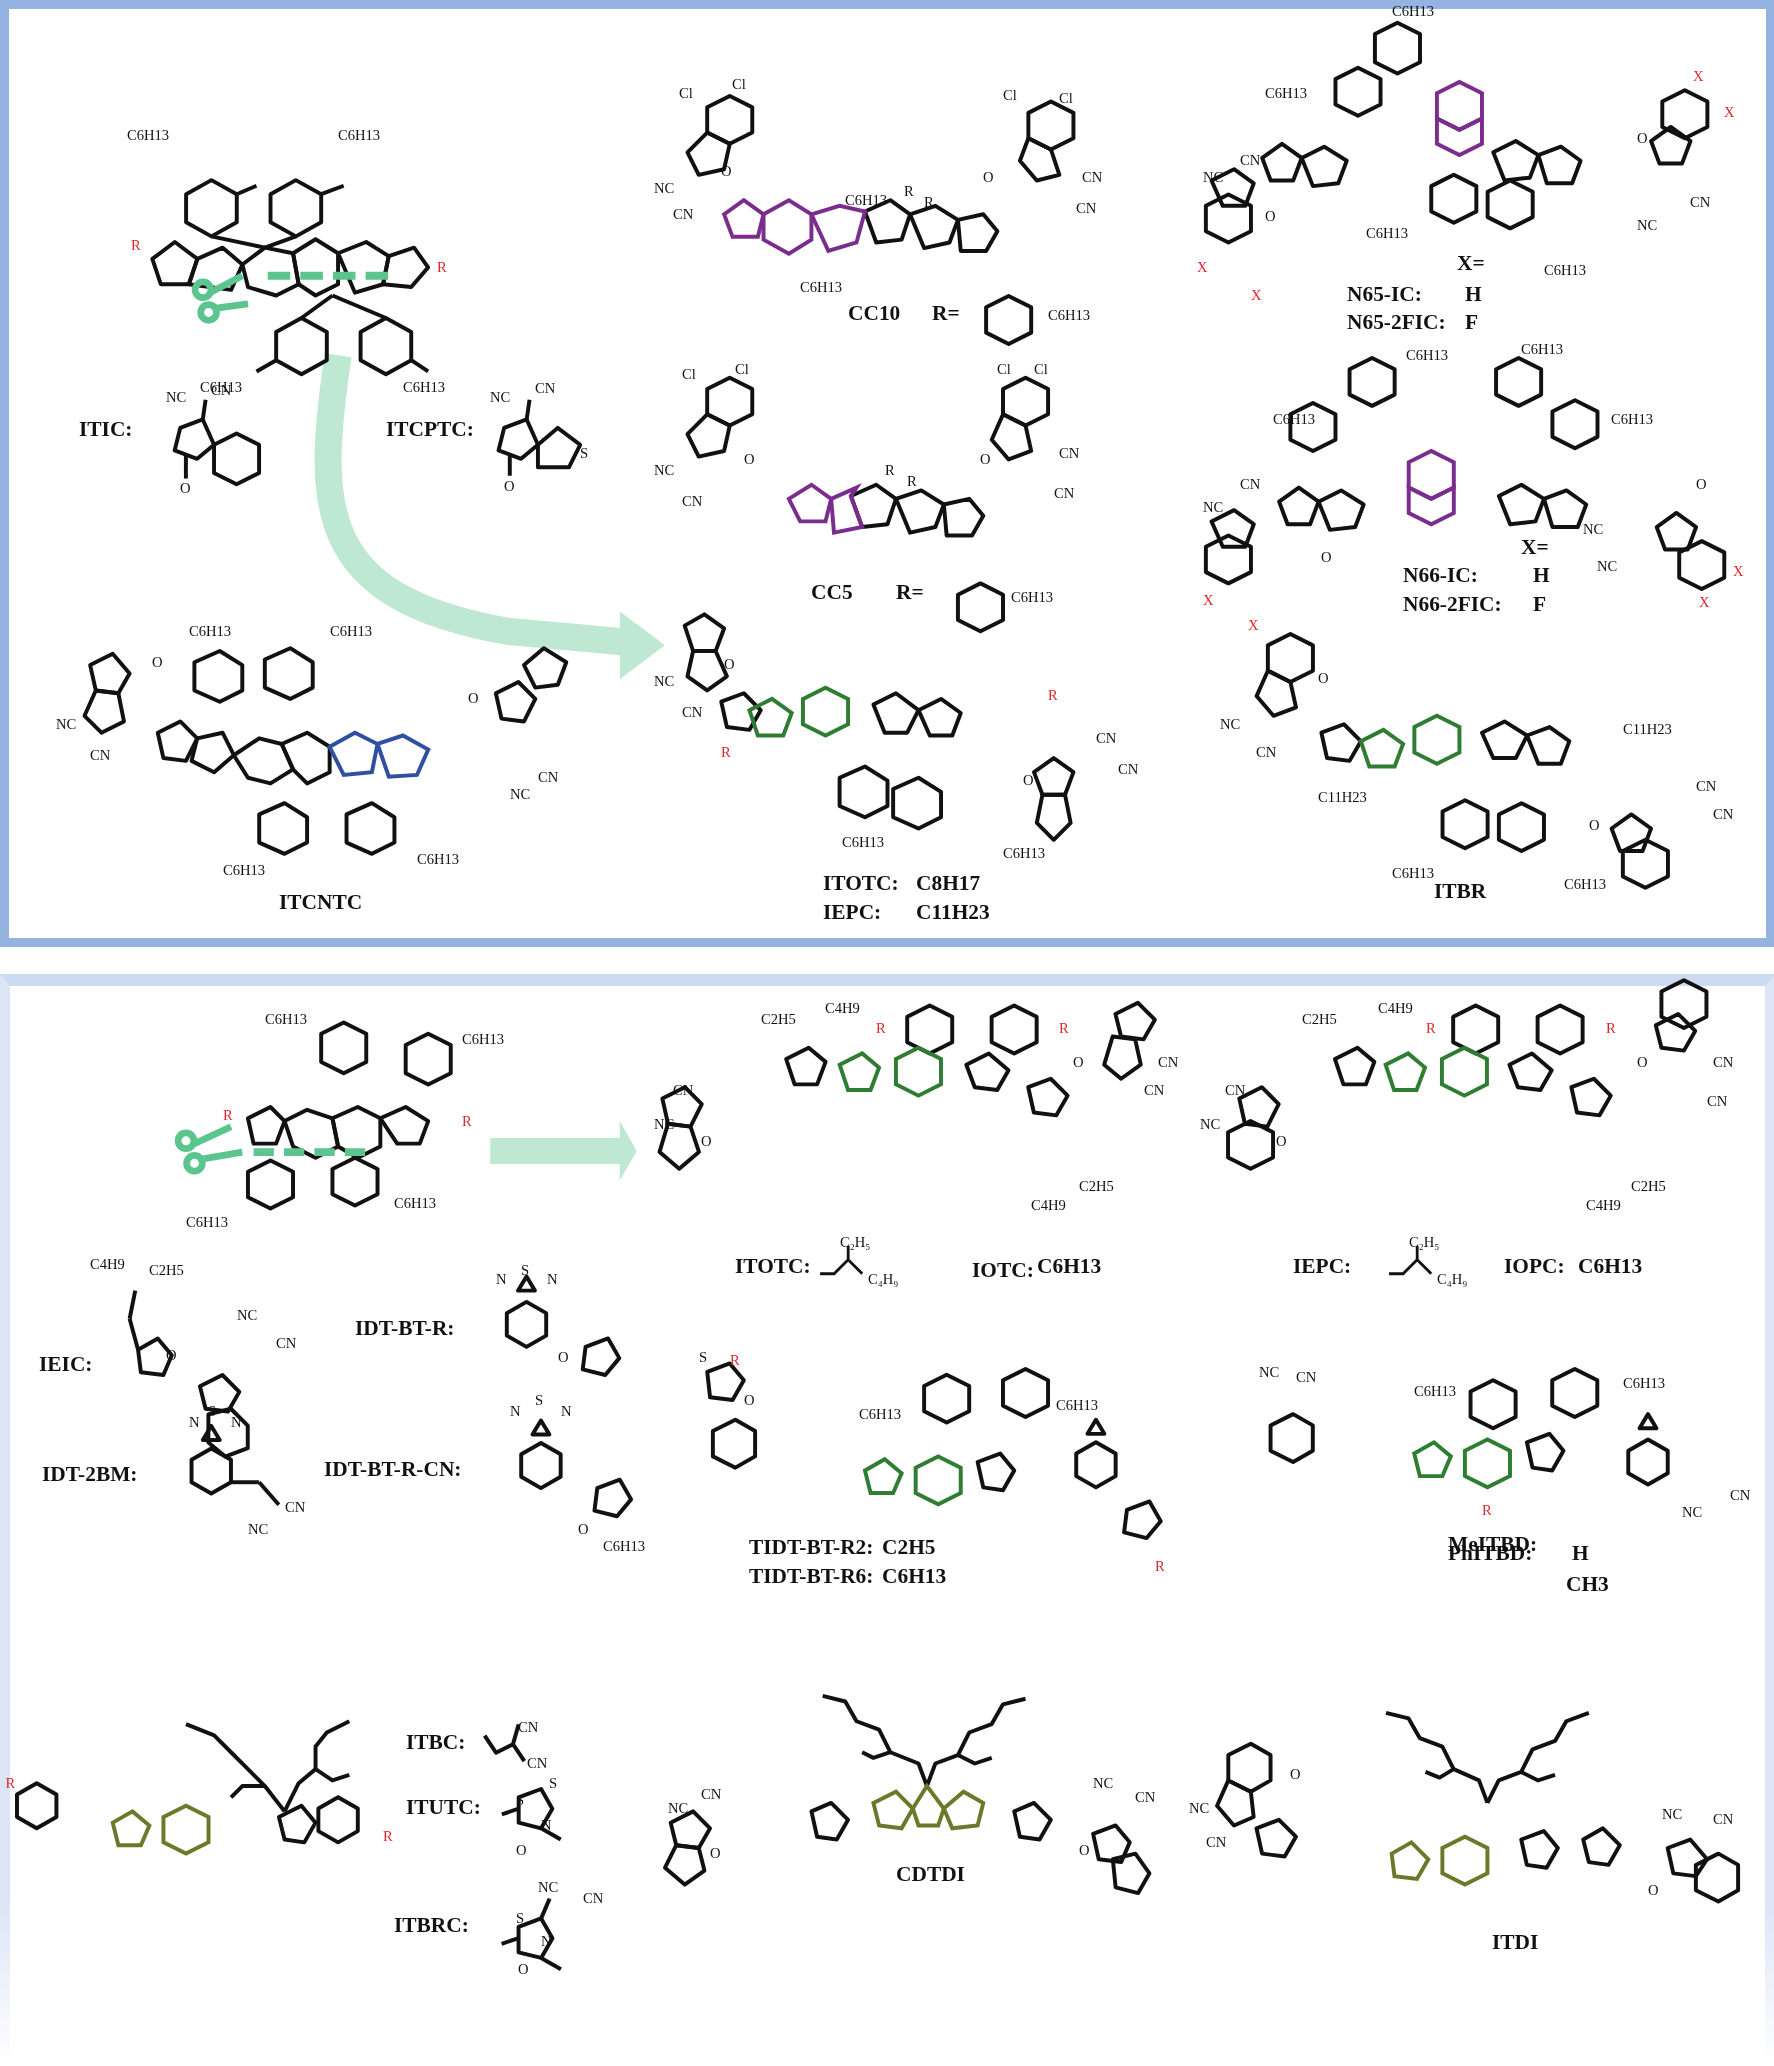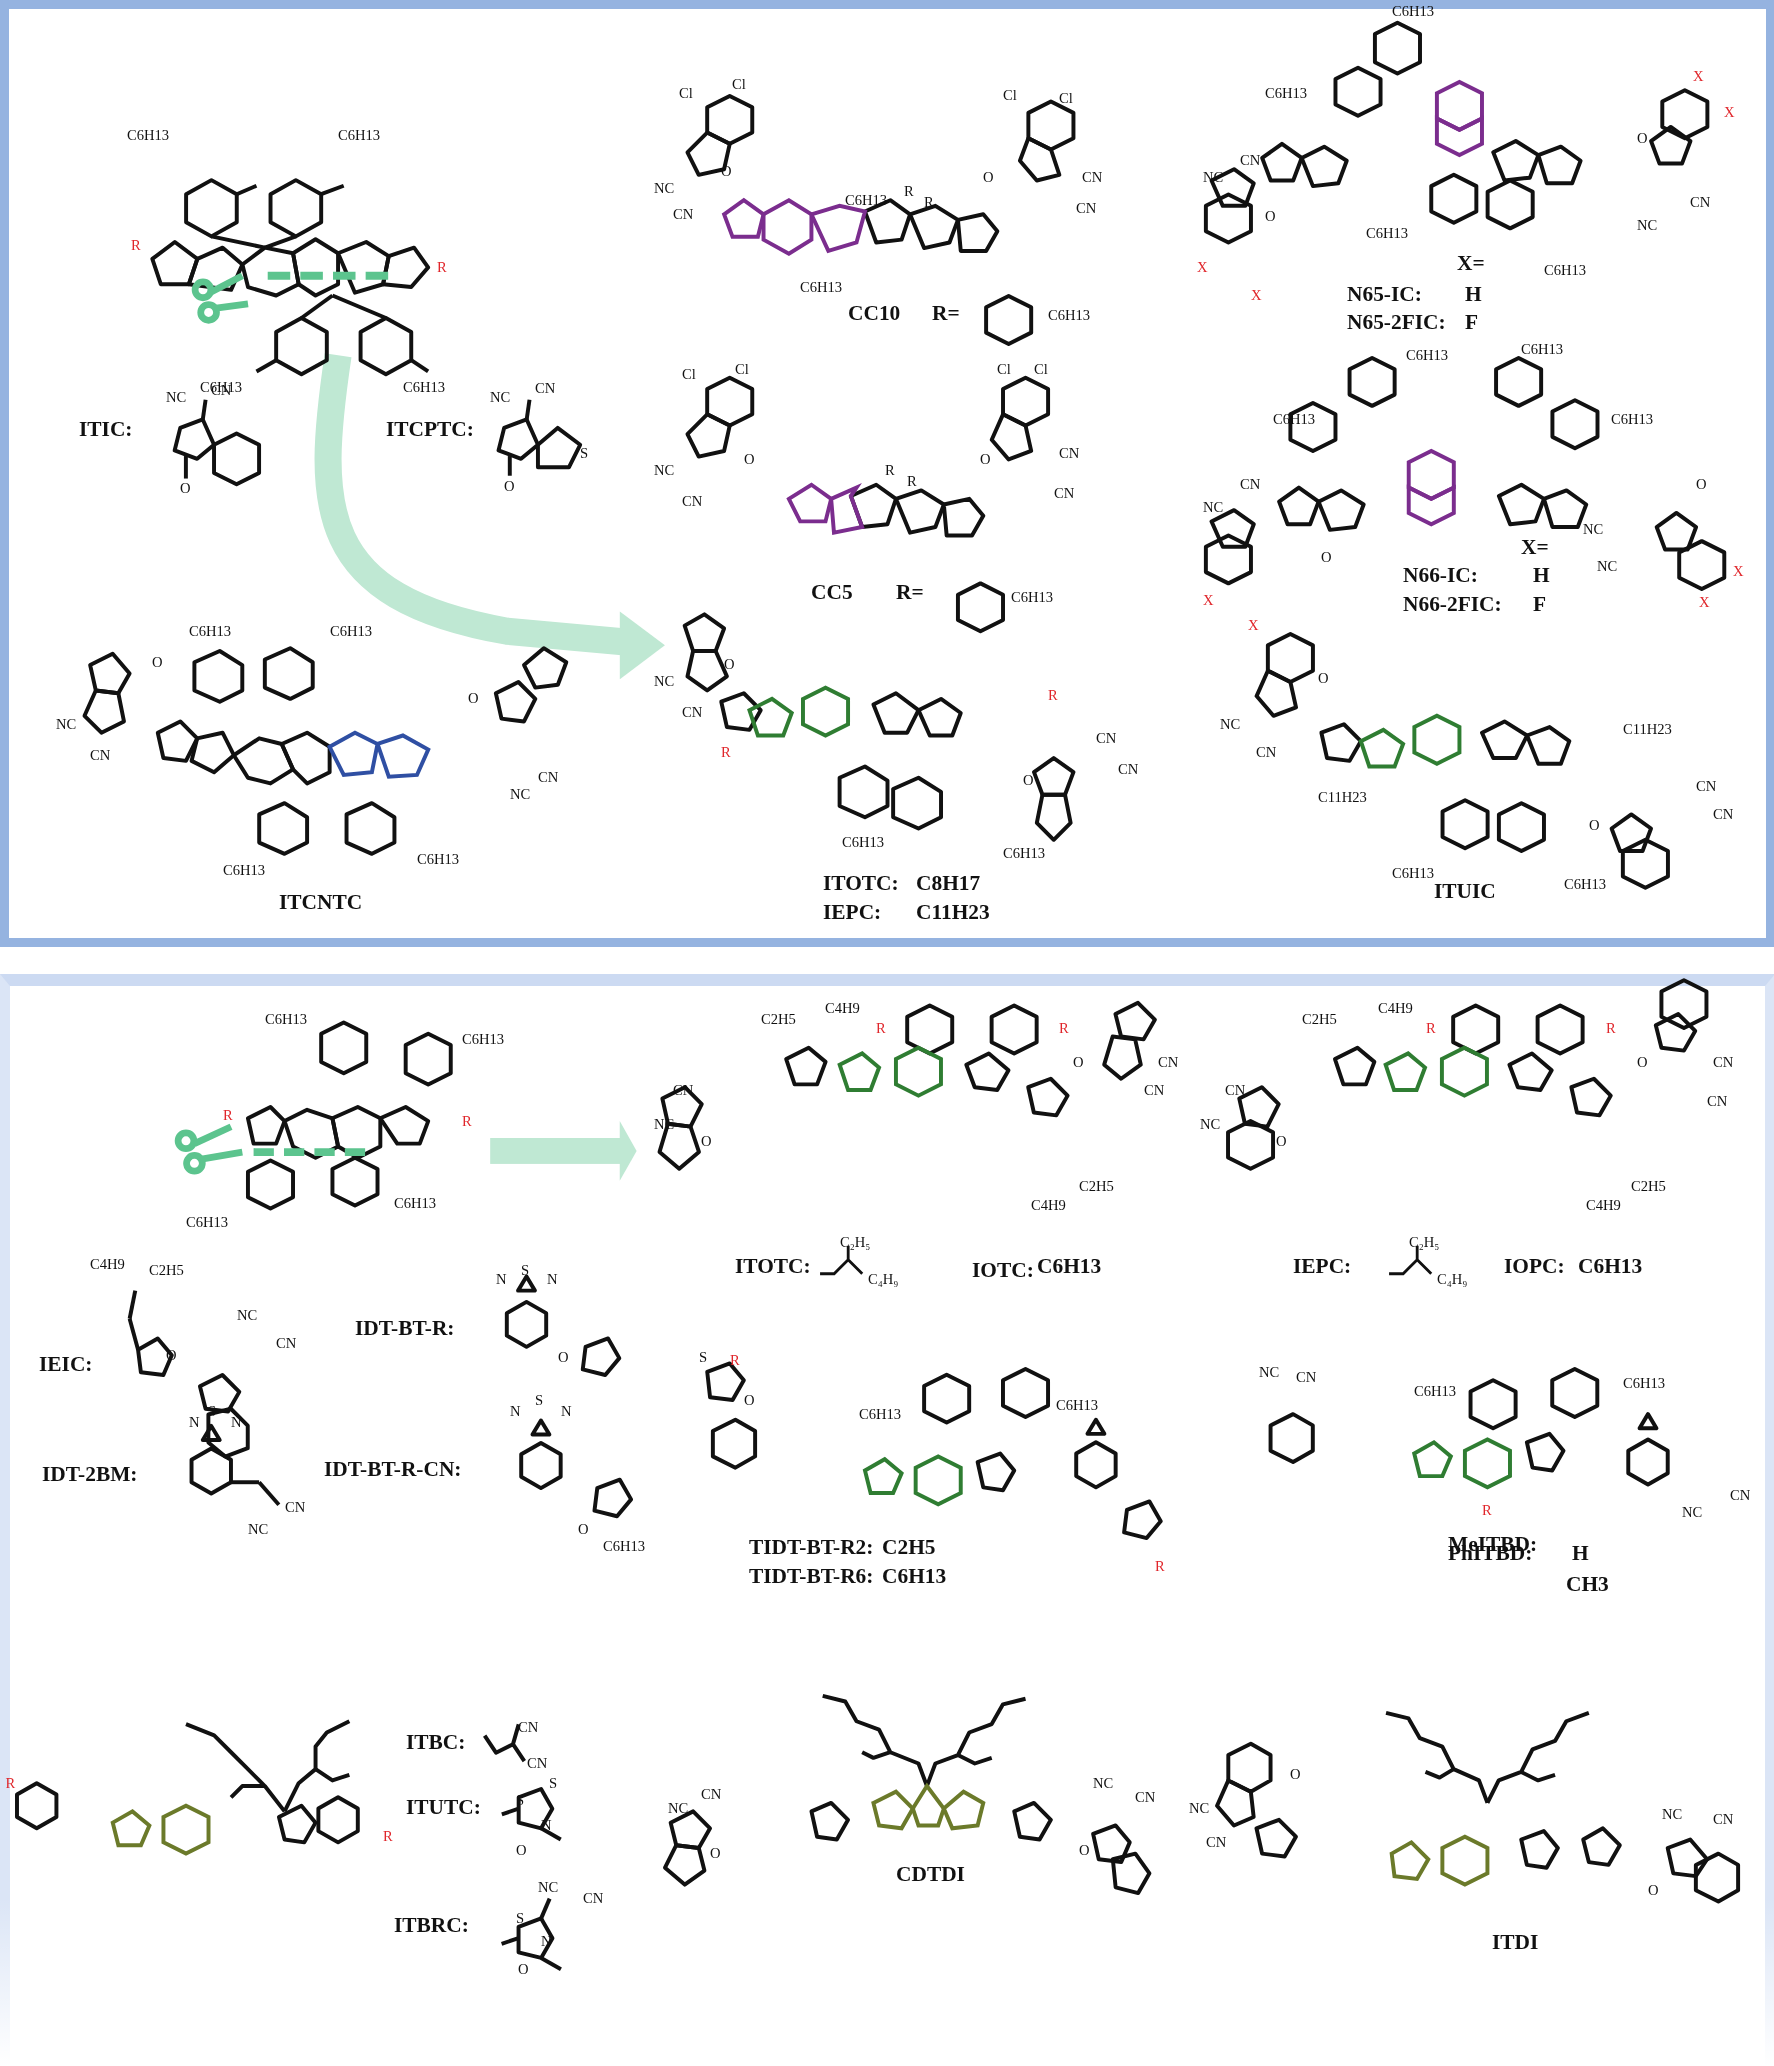--- a/index.html
+++ b/index.html
@@ -343,21 +343,21 @@
   <span class="sub" style="left:1318px;top:670px">O</span>
   <span class="sub" style="left:1220px;top:716px">NC</span>
   <span class="sub" style="left:1256px;top:744px">CN</span>
   <span class="sub" style="left:1623px;top:721px">C11H23</span>
   <span class="sub" style="left:1318px;top:789px">C11H23</span>
   <span class="sub" style="left:1392px;top:865px">C6H13</span>
   <span class="sub" style="left:1564px;top:876px">C6H13</span>
   <span class="sub" style="left:1696px;top:778px">CN</span>
   <span class="sub" style="left:1713px;top:806px">CN</span>
   <span class="sub" style="left:1589px;top:817px">O</span>
-  <span class="lbl" style="left:1434px;top:879px">ITUIC</span>
+  <span class="lbl" style="left:1434px;top:879px">ITBR</span>
 </div>
 
 <div id="panel-bottom" class="panel"></div>
 
 <div>
   <svg style="left:0;top:969px;width:648px;height:338px;" viewBox="0 0 1150 600" width="648" height="338">
     <g class="bond">
       <polygon points="570,115 610,95 650,115 650,165 610,185 570,165"></polygon>
       <polygon points="720,135 760,115 800,135 800,185 760,205 720,185"></polygon>
       <polygon points="440,265 480,245 505,270 490,310 450,310"></polygon>

